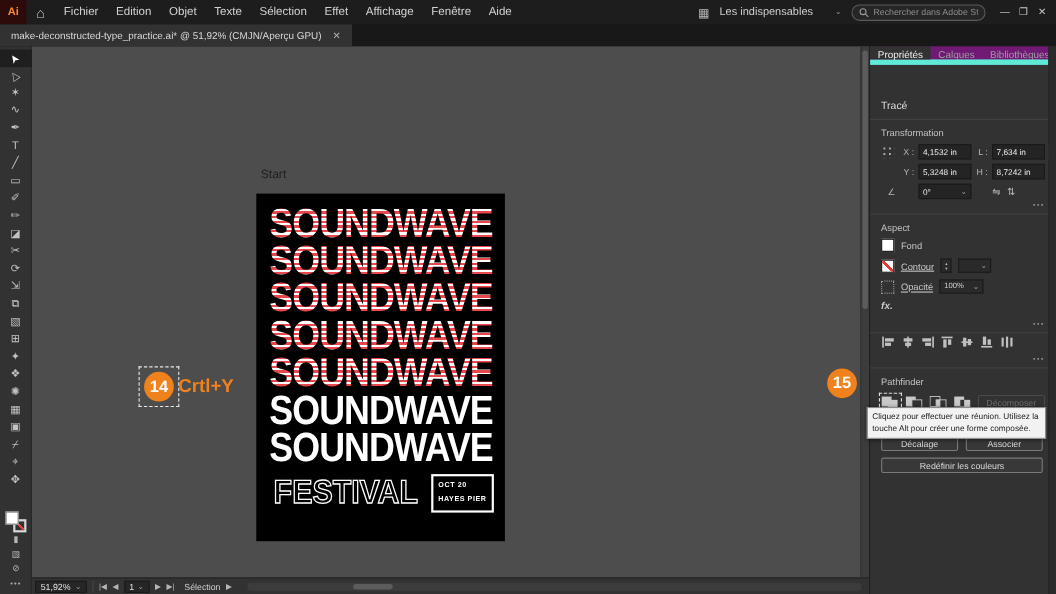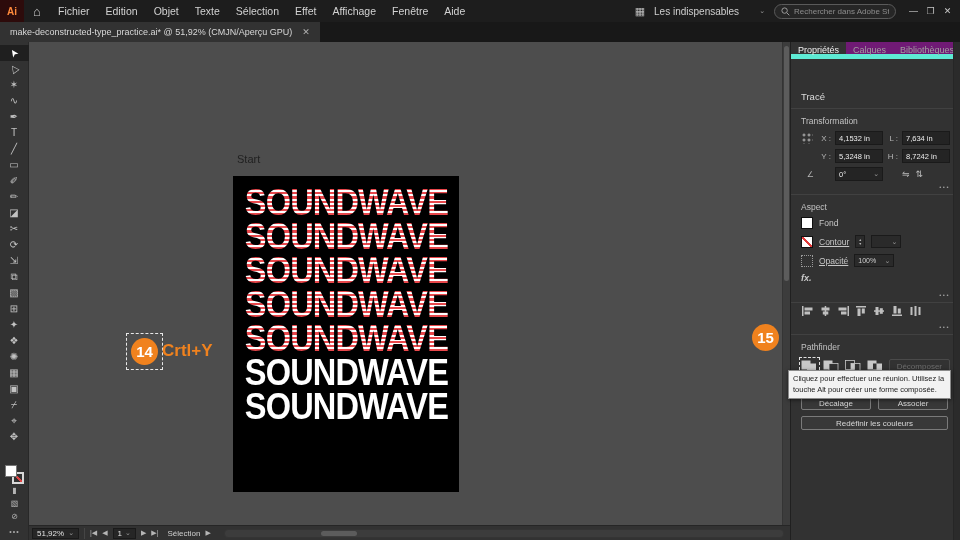--- a/index.html
+++ b/index.html
@@ -51,21 +51,21 @@
   .sw-row.solid{color:#ffffff;}
   .festival-row{margin-top:7px;display:flex;align-items:center;gap:6px;}
   .festival-text{font-weight:bold;font-size:30px;color:transparent;-webkit-text-stroke:1.2px #ffffff;transform:scaleX(0.92);white-space:nowrap;}
   .info-box{border:2px solid #ffffff;padding:3px 5px;color:#ffffff;font-size:6.5px;font-weight:bold;letter-spacing:0.5px;line-height:1.9;white-space:nowrap;text-align:left;}
 
   
   .step-circle{position:absolute;width:27px;height:27px;border-radius:50%;background:#F0821E;color:#ffffff;font-weight:bold;font-size:15px;display:flex;align-items:center;justify-content:center;z-index:6;}
   .step14{left:102px;top:296px;}
   .step14-box{position:absolute;left:97px;top:291px;width:37px;height:37px;border:1px dashed #e8e8e8;z-index:5;}
   .step14-label{position:absolute;left:133px;top:299px;font-size:17px;font-weight:bold;color:#F0821E;z-index:6;}
-  .step15{left:723px;top:282px;}
+  .step15{left:723px;top:293px;}
 
   
   .v-scroll{position:absolute;right:0;top:0;bottom:0;width:8px;background:#3c3c3c;border-left:1px solid #343434;}
   .v-thumb{position:absolute;left:1px;right:1px;top:4px;height:235px;background:#5c5c5c;border-radius:3px;}
 
   
   .panel{position:absolute;right:0;top:42px;width:170px;bottom:0;background:#323232;border-left:1px solid #202020;font-size:8.5px;color:#c6c6c6;z-index:15;}
   .panel-tabs{display:flex;height:17px;background:#701a75;border-bottom:5px solid #5eead4;}
   .panel-tab{padding:0 7px;line-height:17px;font-size:9px;color:#9f9f9f;white-space:nowrap;}
   .panel-tab.active{color:#f0f0f0;background:#323232;}
@@ -284,20 +284,27 @@
       <div style="display:flex;flex-direction:column;align-items:center;">
 
       <div class="sw-row striped">SOUNDWAVE</div>
           <div class="sw-row striped">SOUNDWAVE</div>
           <div class="sw-row striped">SOUNDWAVE</div>
           <div class="sw-row striped">SOUNDWAVE</div>
           <div class="sw-row striped">SOUNDWAVE</div>
           <div class="sw-row solid">SOUNDWAVE</div>
           <div class="sw-row solid">SOUNDWAVE</div>
         </div>
+      <div class="festival-row">
+        <span class="festival-text">FESTIVAL</span>
+        <span class="info-box">
+          <div>OCT 20</div>
+          <div>HAYES PIER</div>
+        </span>
+      </div>
     </div>
 
     <div class="step14-box"></div>
     <div class="step-circle step14">14</div>
     <div class="step14-label">Crtl+Y</div>
     <div class="step-circle step15">15</div>
 
     <div class="v-scroll">
         <div class="v-thumb"></div>
       </div>

